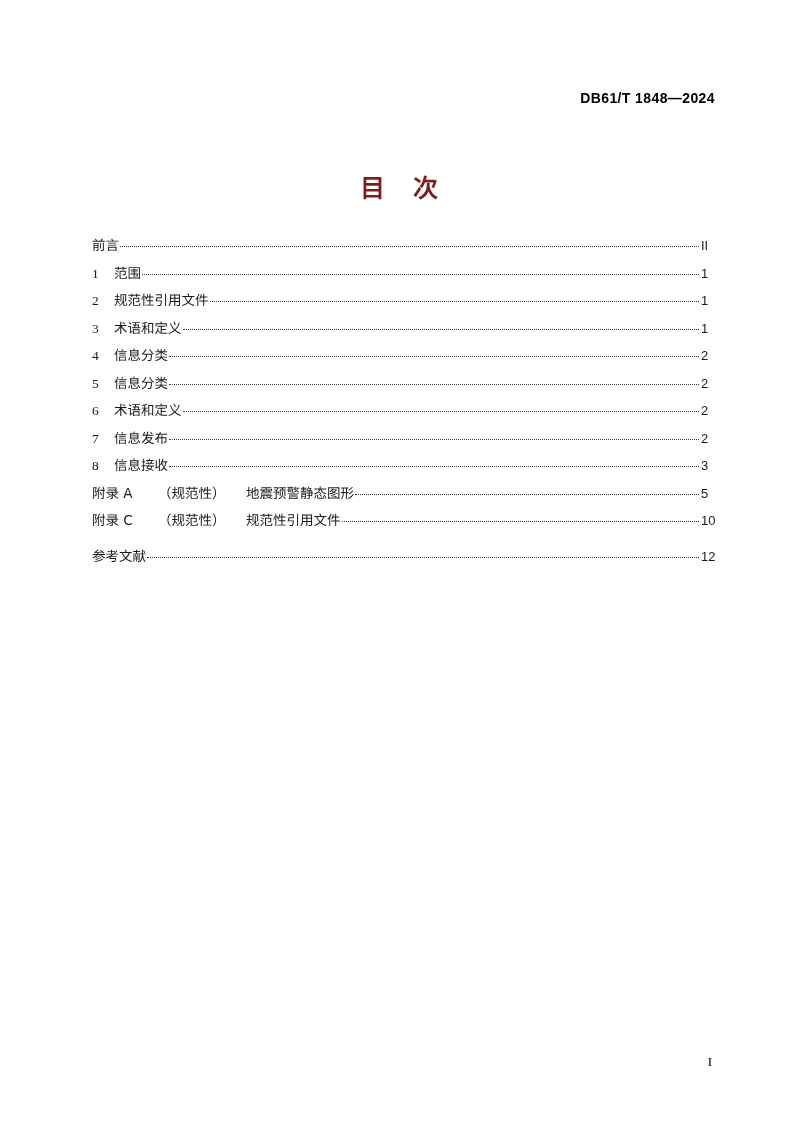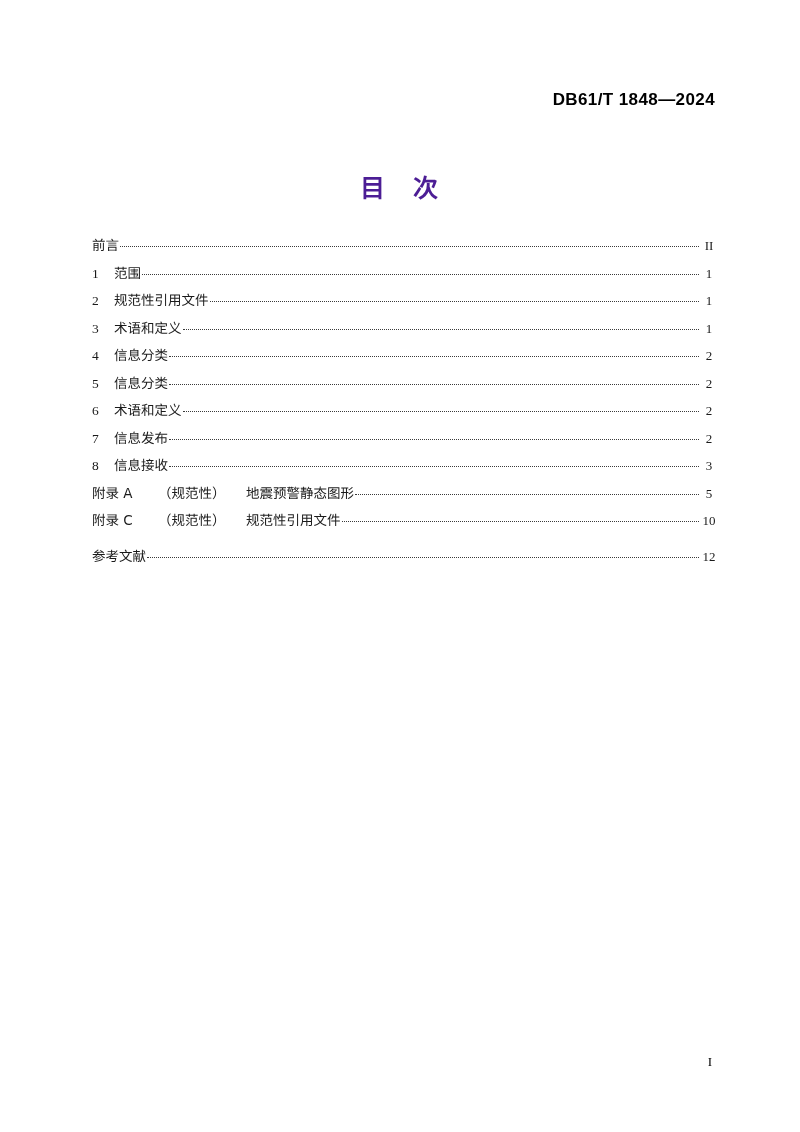--- a/index.html
+++ b/index.html
@@ -21,39 +21,39 @@
     overflow: hidden;
     box-sizing: border-box;
   }
 
   
   .page-header {
     position: absolute;
     top: 90px;
     right: 85px;
     font-family: "Liberation Sans", "DejaVu Sans", sans-serif;
-    font-size: 17px;
+    font-size: 14px;
     font-weight: bold;
     letter-spacing: 0.4px;
     color: #000000;
     white-space: nowrap;
   }
 
   
   .doc-title {
     position: absolute;
     top: 168px;
     left: 0;
     width: 800px;
     text-align: center;
     font-family: "DejaVu Sans", "Liberation Sans", sans-serif;
     font-size: 25px;
     font-weight: bold;
     letter-spacing: 2px;
-    color: #4c1d95;
+    color: #7f1d1d;
   }
   .doc-title .gap {
     display: inline-block;
     width: 26px;
   }
 
   
   .toc {
     position: absolute;
     top: 236px;
@@ -124,22 +124,22 @@
     position: absolute;
     left: 0;
     right: 0;
     bottom: 3px;
     border-bottom: 1px dotted #3a3a3a;
   }
 
   .pageno {
     flex: 0 0 auto;
     min-width: 16px;
-    text-align: center;
-    font-family: Liberation Serif, serif;
+    text-align: left;
+    font-family: Liberation Sans, sans-serif;
     font-size: 13px;
     color: #1a1a1a;
     padding-left: 1px;
   }
 
   
   .page-footer {
     position: absolute;
     bottom: 62px;
     right: 88px;

